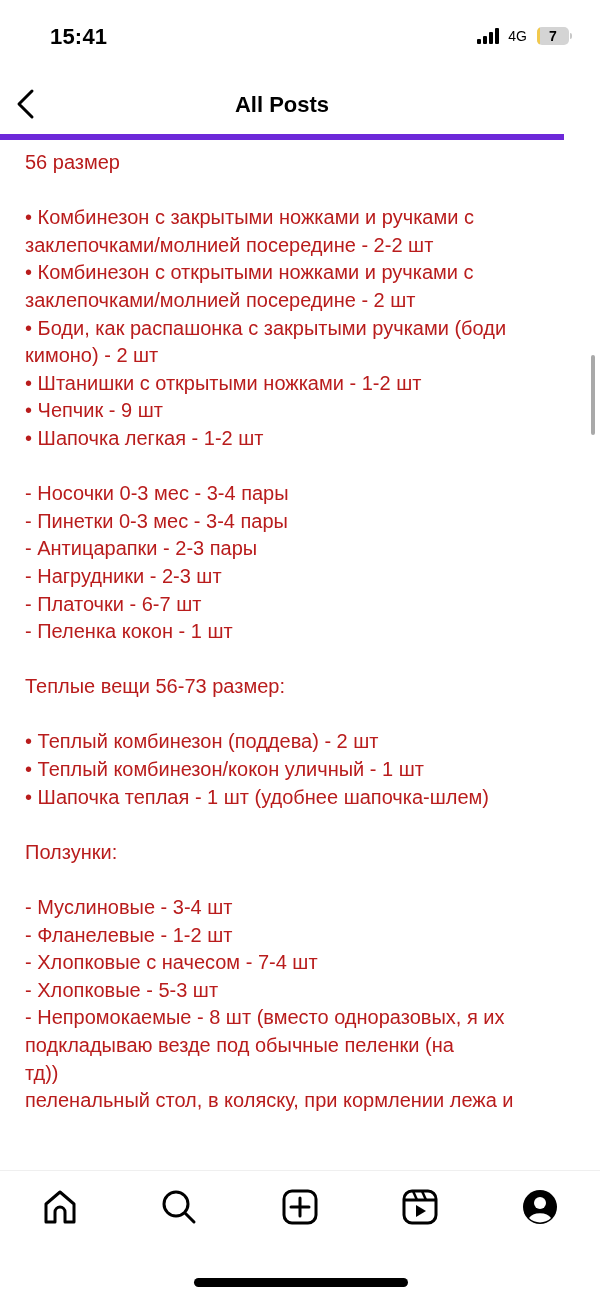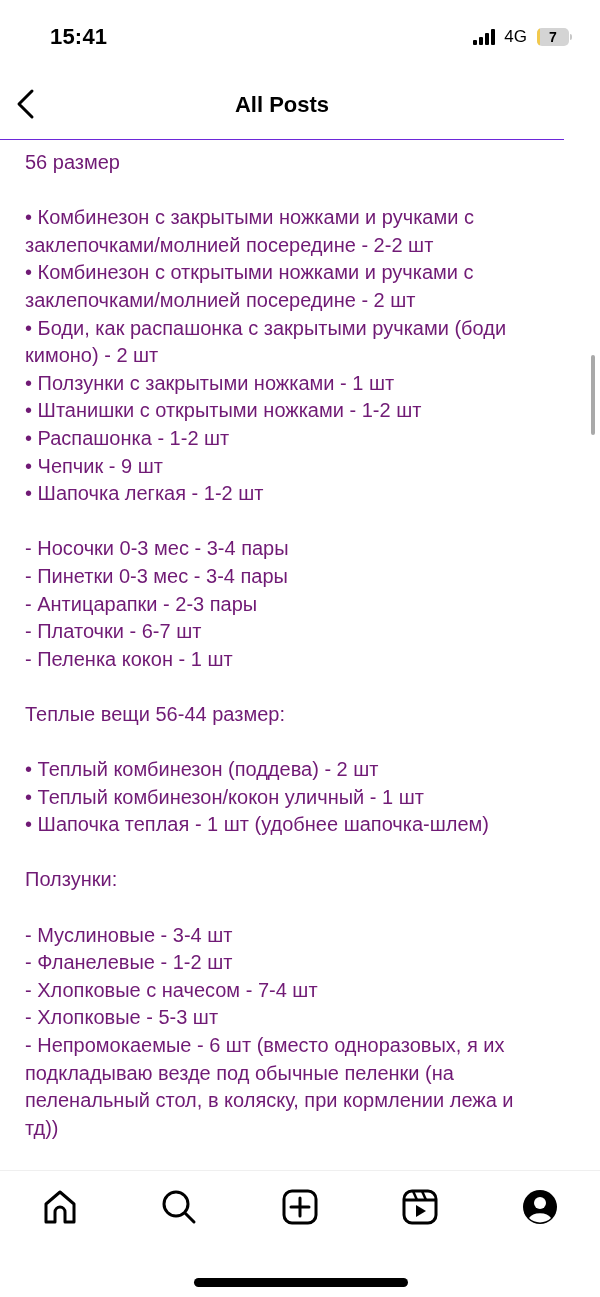--- a/index.html
+++ b/index.html
@@ -47,21 +47,21 @@
     gap: 2px;
     height: 16px;
   }
   .signal span {
     display: block;
     width: 4px;
     background: #000;
     border-radius: 1px;
   }
   .network {
-    font-size: 17px;
+    font-size: 14px;
     font-weight: 400;
     margin-left: 3px;
   }
   .battery {
     position: relative;
     display: flex;
     align-items: center;
     margin-left: 4px;
   }
   .battery-body {
@@ -93,21 +93,21 @@
     background: #c8c8c8;
     border-radius: 0 2px 2px 0;
     margin-left: 1px;
   }
   
   .nav-header {
     position: absolute;
     top: 72px; left: 0;
     width: 564px;
     height: 68px;
-    border-bottom: 1px solid #6d28d9;
+    border-bottom: 6px solid #6d28d9;
   }
   .back-button {
     position: absolute;
     left: 8px;
     top: 12px;
     width: 36px;
     height: 40px;
     display: flex;
     align-items: center;
     justify-content: center;
@@ -130,21 +130,21 @@
     height: 1029px;
     overflow: hidden;
   }
   .post-text {
     position: absolute;
     left: 25px;
     top: 8px;
     width: 560px;
     font-size: 20px;
     line-height: 27.6px;
-    color: #701a75;
+    color: #b91c1c;
     white-space: normal;
   }
   .post-line {
     display: block;
     min-height: 27.6px;
   }
   .blank {
     display: block;
     height: 27.6px;
   }
@@ -231,48 +231,47 @@
   <div class="content">
     <div class="post-text" id="post-text">
         <span class="post-line">56 размер</span>
         <span class="blank"></span>
         <span class="post-line">• Комбинезон с закрытыми ножками и ручками с</span>
         <span class="post-line">заклепочками/молнией посередине - 2-2 шт</span>
         <span class="post-line">• Комбинезон с открытыми ножками и ручками с</span>
         <span class="post-line">заклепочками/молнией посередине - 2 шт</span>
         <span class="post-line">• Боди, как распашонка с закрытыми ручками (боди</span>
         <span class="post-line">кимоно) - 2 шт</span>
-        <span class="post-line">• Ползунки с закрытыми ножками - 1 шт</span>
         <span class="post-line">• Штанишки с открытыми ножками - 1-2 шт</span>
-        <span class="post-line">• Распашонка - 1-2 шт</span>
         <span class="post-line">• Чепчик - 9 шт</span>
         <span class="post-line">• Шапочка легкая - 1-2 шт</span>
         <span class="blank"></span>
         <span class="post-line">- Носочки 0-3 мес - 3-4 пары</span>
         <span class="post-line">- Пинетки 0-3 мес - 3-4 пары</span>
         <span class="post-line">- Антицарапки - 2-3 пары</span>
+        <span class="post-line">- Нагрудники - 2-3 шт</span>
         <span class="post-line">- Платочки - 6-7 шт</span>
         <span class="post-line">- Пеленка кокон - 1 шт</span>
         <span class="blank"></span>
-        <span class="post-line">Теплые вещи 56-44 размер:</span>
+        <span class="post-line">Теплые вещи 56-73 размер:</span>
         <span class="blank"></span>
         <span class="post-line">• Теплый комбинезон (поддева) - 2 шт</span>
         <span class="post-line">• Теплый комбинезон/кокон уличный - 1 шт</span>
         <span class="post-line">• Шапочка теплая - 1 шт (удобнее шапочка-шлем)</span>
         <span class="blank"></span>
         <span class="post-line">Ползунки:</span>
         <span class="blank"></span>
         <span class="post-line">- Муслиновые - 3-4 шт</span>
         <span class="post-line">- Фланелевые - 1-2 шт</span>
         <span class="post-line">- Хлопковые с начесом - 7-4 шт</span>
         <span class="post-line">- Хлопковые - 5-3 шт</span>
-        <span class="post-line">- Непромокаемые - 6 шт (вместо одноразовых, я их</span>
+        <span class="post-line">- Непромокаемые - 8 шт (вместо одноразовых, я их</span>
         <span class="post-line">подкладываю везде под обычные пеленки (на</span>
+        <span class="post-line">тд))</span>
         <span class="post-line">пеленальный стол, в коляску, при кормлении лежа и</span>
-        <span class="post-line">тд))</span>
       </div>
     <div class="scrollbar"></div>
   </div>
 
   <div class="tab-bar">
     <div class="tabs">
       <div class="tab" style="left:38px">
         <svg width="38" height="38" viewBox="0 0 38 38">
           <path d="M5 34 V16 L19 4 L33 16 V34 H24 V24 a5 5 0 0 0 -10 0 V34 Z" fill="none" stroke="#000" stroke-width="3" stroke-linejoin="round"></path>
         </svg>

